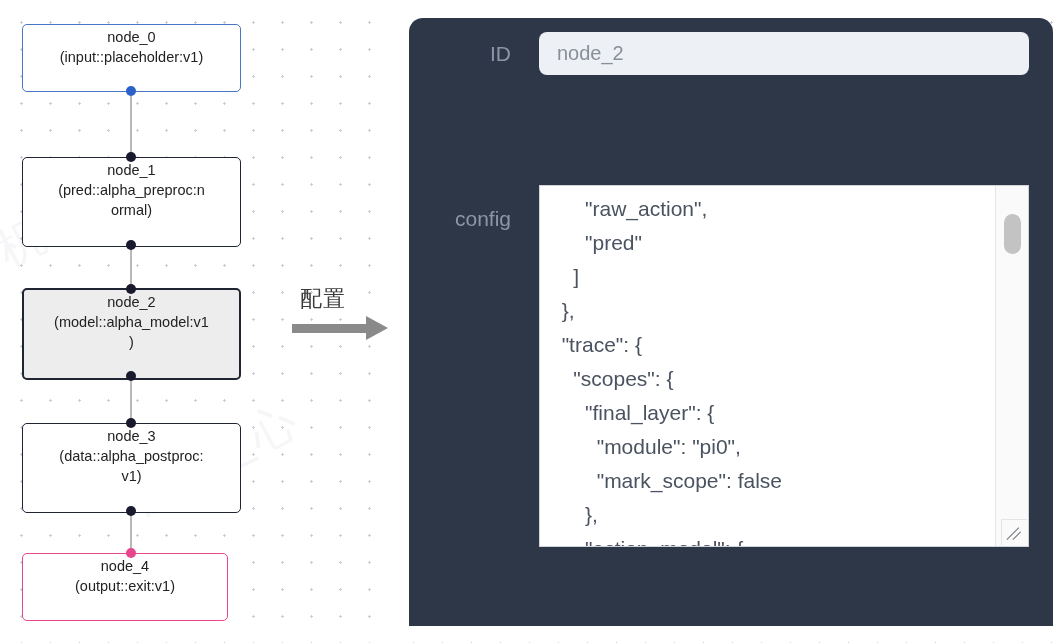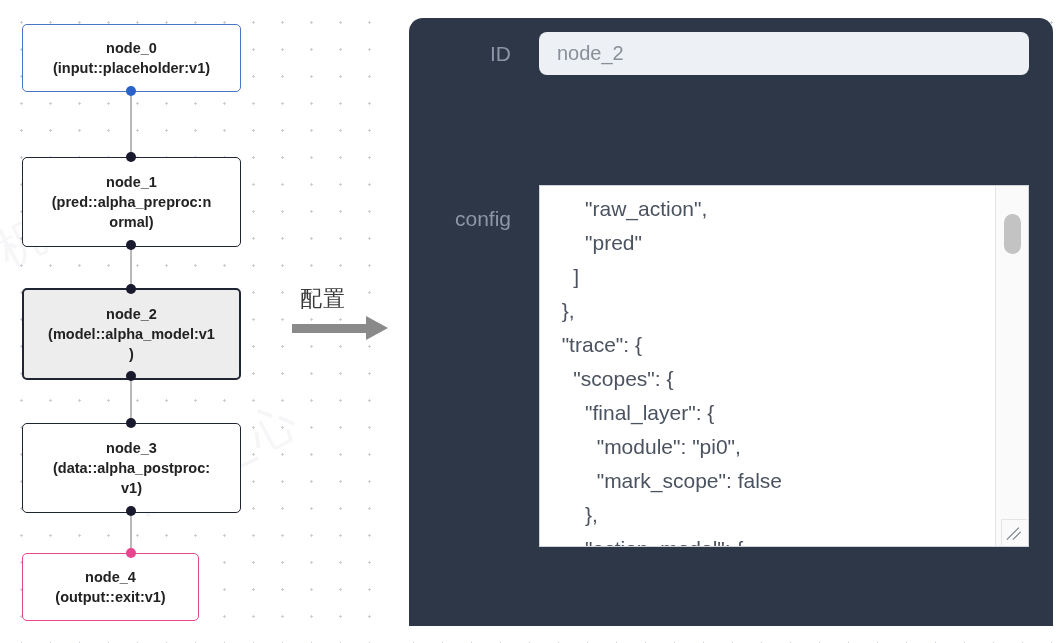--- a/index.html
+++ b/index.html
@@ -54,25 +54,24 @@
     position: absolute;
     box-sizing: border-box;
     background: #ffffff;
     border: 1.5px solid #1f2533;
     border-radius: 5px;
     color: #222222;
     font-size: 14.5px;
     line-height: 20px;
     text-align: center;
     display: flex;
-    align-items: center;
+    align-items: flex-start;
     justify-content: center;
     padding: 2px 8px;
     z-index: 3;
-    font-weight: bold;
   }
   .node .node-text { display: block; width: 100%; }
   .node.input-node  { border-color: #4a76c7; }
   .node.output-node { border-color: #e8458f; }
   .node.selected {
     background: #ededed;
     border: 2.5px solid #1f2533;
   }
 
   
@@ -296,21 +295,21 @@
   <div class="node" style="left:22px; top:423px; width:219px; height:90px;">
     <span class="node-text">
       <span>node_3</span><br>
       <span>(data::alpha_postproc:</span><br>
       <span>v1)</span>
     </span>
   </div>
   <div class="handle" style="left:126px; top:418px;"></div>
   <div class="handle" style="left:126px; top:506px;"></div>
 
-  <div class="node output-node" style="left:22px; top:553px; width:177px; height:68px;">
+  <div class="node output-node" style="left:22px; top:553px; width:206px; height:68px;">
     <span class="node-text">
       <span>node_4</span><br>
       <span>(output::exit:v1)</span>
     </span>
   </div>
   <div class="handle pink" style="left:126px; top:548px;"></div>
 </div>
 
 <div id="transition">
   <div class="cn-label">配置</div>

